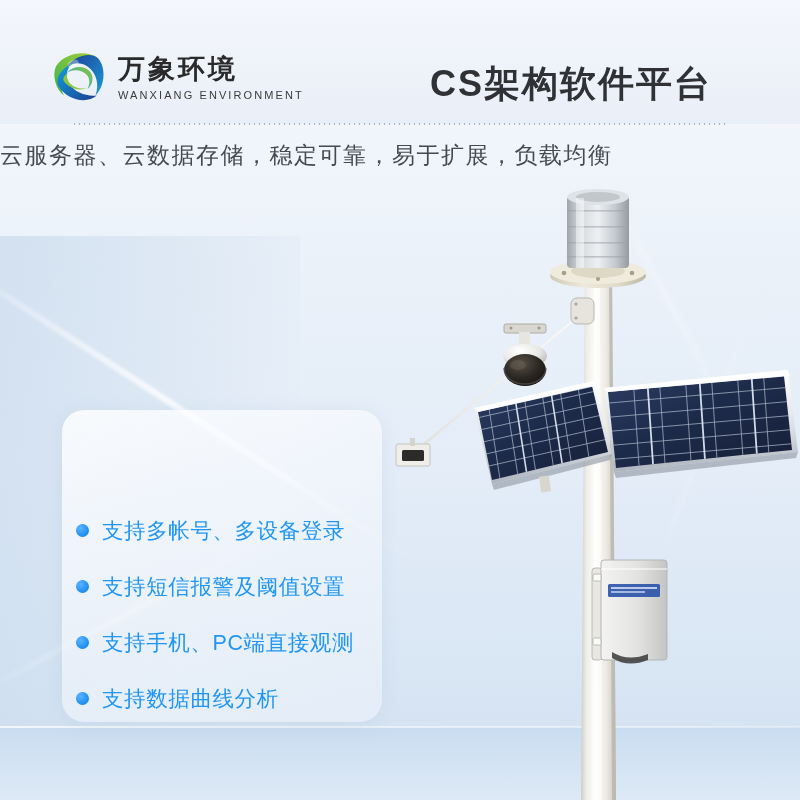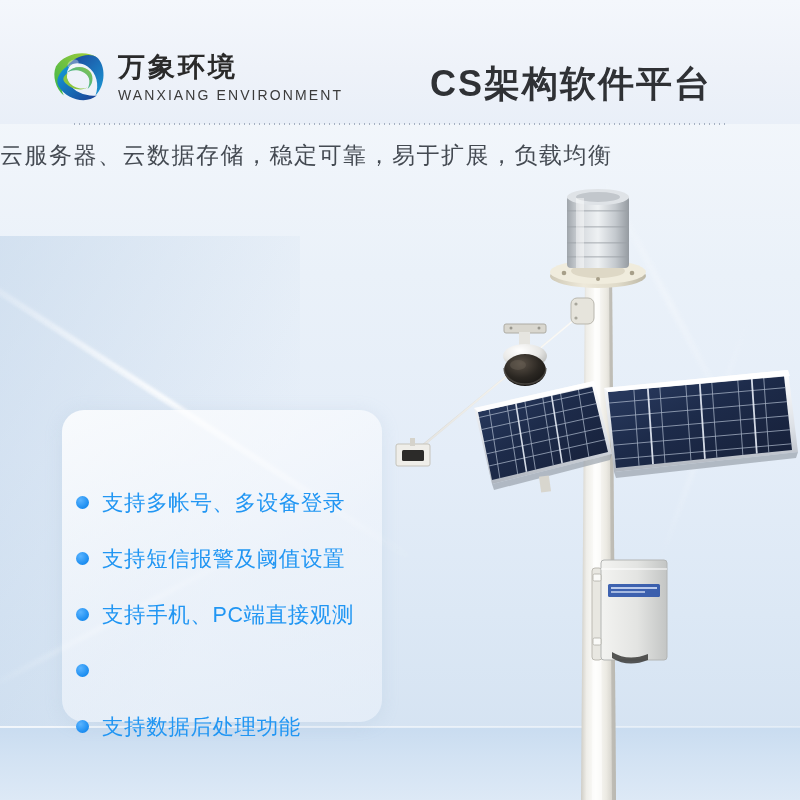--- a/index.html
+++ b/index.html
@@ -48,21 +48,21 @@
     background:linear-gradient(180deg,#f4f7fc 0%,#eef2f9 55%,#e9eff8 100%);
   }
   .logo-wrap{position:absolute;left:44px;top:44px;display:flex;align-items:center;gap:8px;}
   .logo-mark{width:66px;height:66px;flex:0 0 66px;}
   .logo-text{display:flex;flex-direction:column;justify-content:center;padding-top:2px;}
   .logo-cn{
     font-size:27px;font-weight:bold;color:#2a2a2a;letter-spacing:3px;line-height:1.1;
     font-family:"Liberation Sans","DejaVu Sans",sans-serif;
   }
   .logo-en{
-    font-size:14px;color:#3b3b3b;letter-spacing:2.1px;margin-top:5px;
+    font-size:11px;color:#3b3b3b;letter-spacing:2.1px;margin-top:5px;
     font-family:"Liberation Sans","DejaVu Sans",sans-serif;white-space:nowrap;
   }
   .title{
     position:absolute;left:430px;top:60px;
     font-size:36px;font-weight:bold;color:#2f3135;letter-spacing:2px;
     white-space:nowrap;
     text-align:right;
   }
   .dotted-rule{
     position:absolute;left:72px;top:123px;width:654px;height:2px;
@@ -340,20 +340,17 @@
     <div class="feature-item">
       <span class="bullet"></span>
       <span class="feature-label">支持短信报警及阈值设置</span>
     </div>
     <div class="feature-item">
       <span class="bullet"></span>
       <span class="feature-label">支持手机、PC端直接观测</span>
     </div>
     <div class="feature-item">
       <span class="bullet"></span>
-    </div>
-    <div class="feature-item">
-      <span class="bullet"></span>
-      <span class="feature-label">支持数据后处理功能</span>
+      <span class="feature-label">支持数据曲线分析</span>
     </div>
   </div>
 
 </div>
 
 </body></html>

